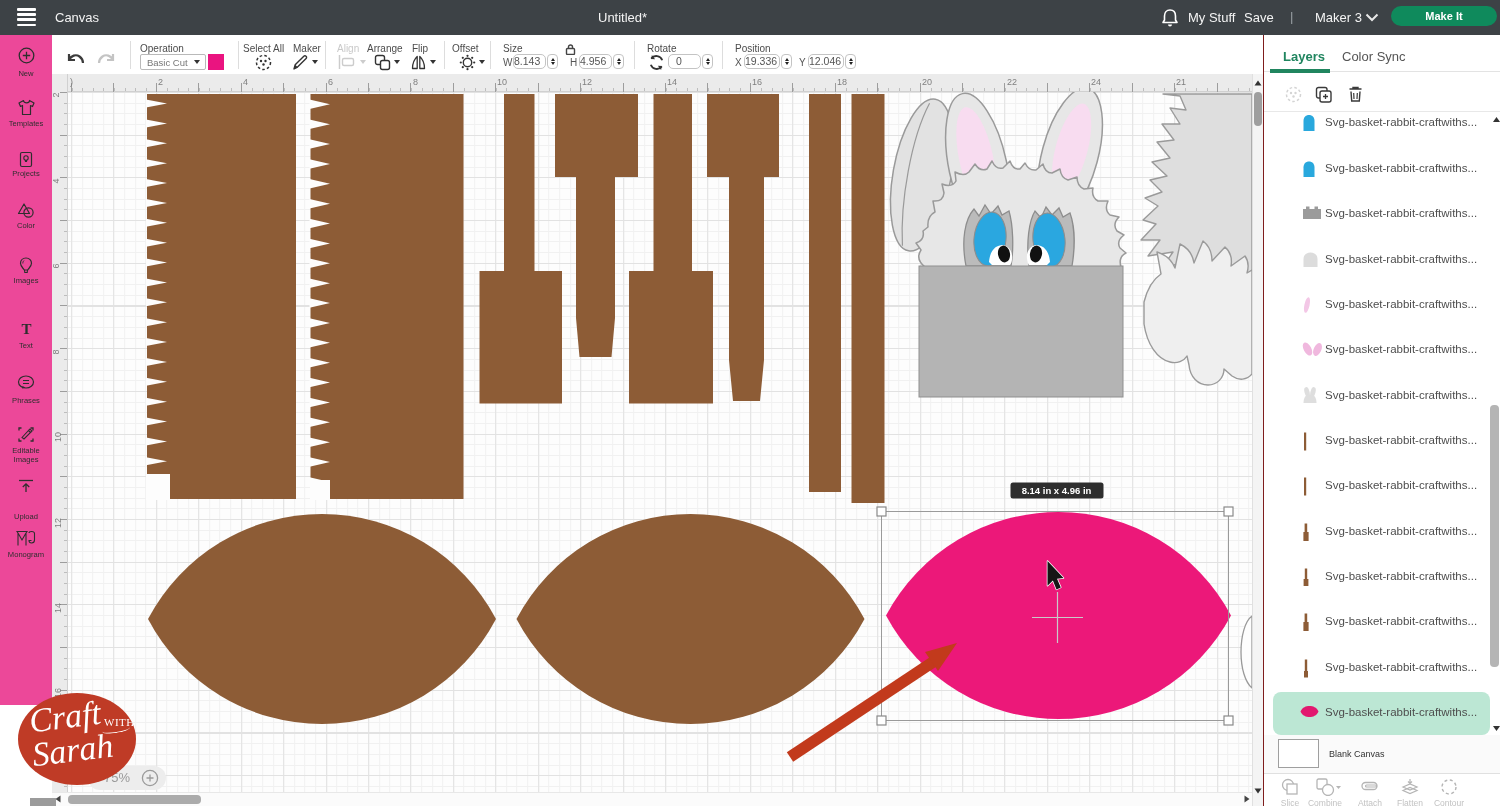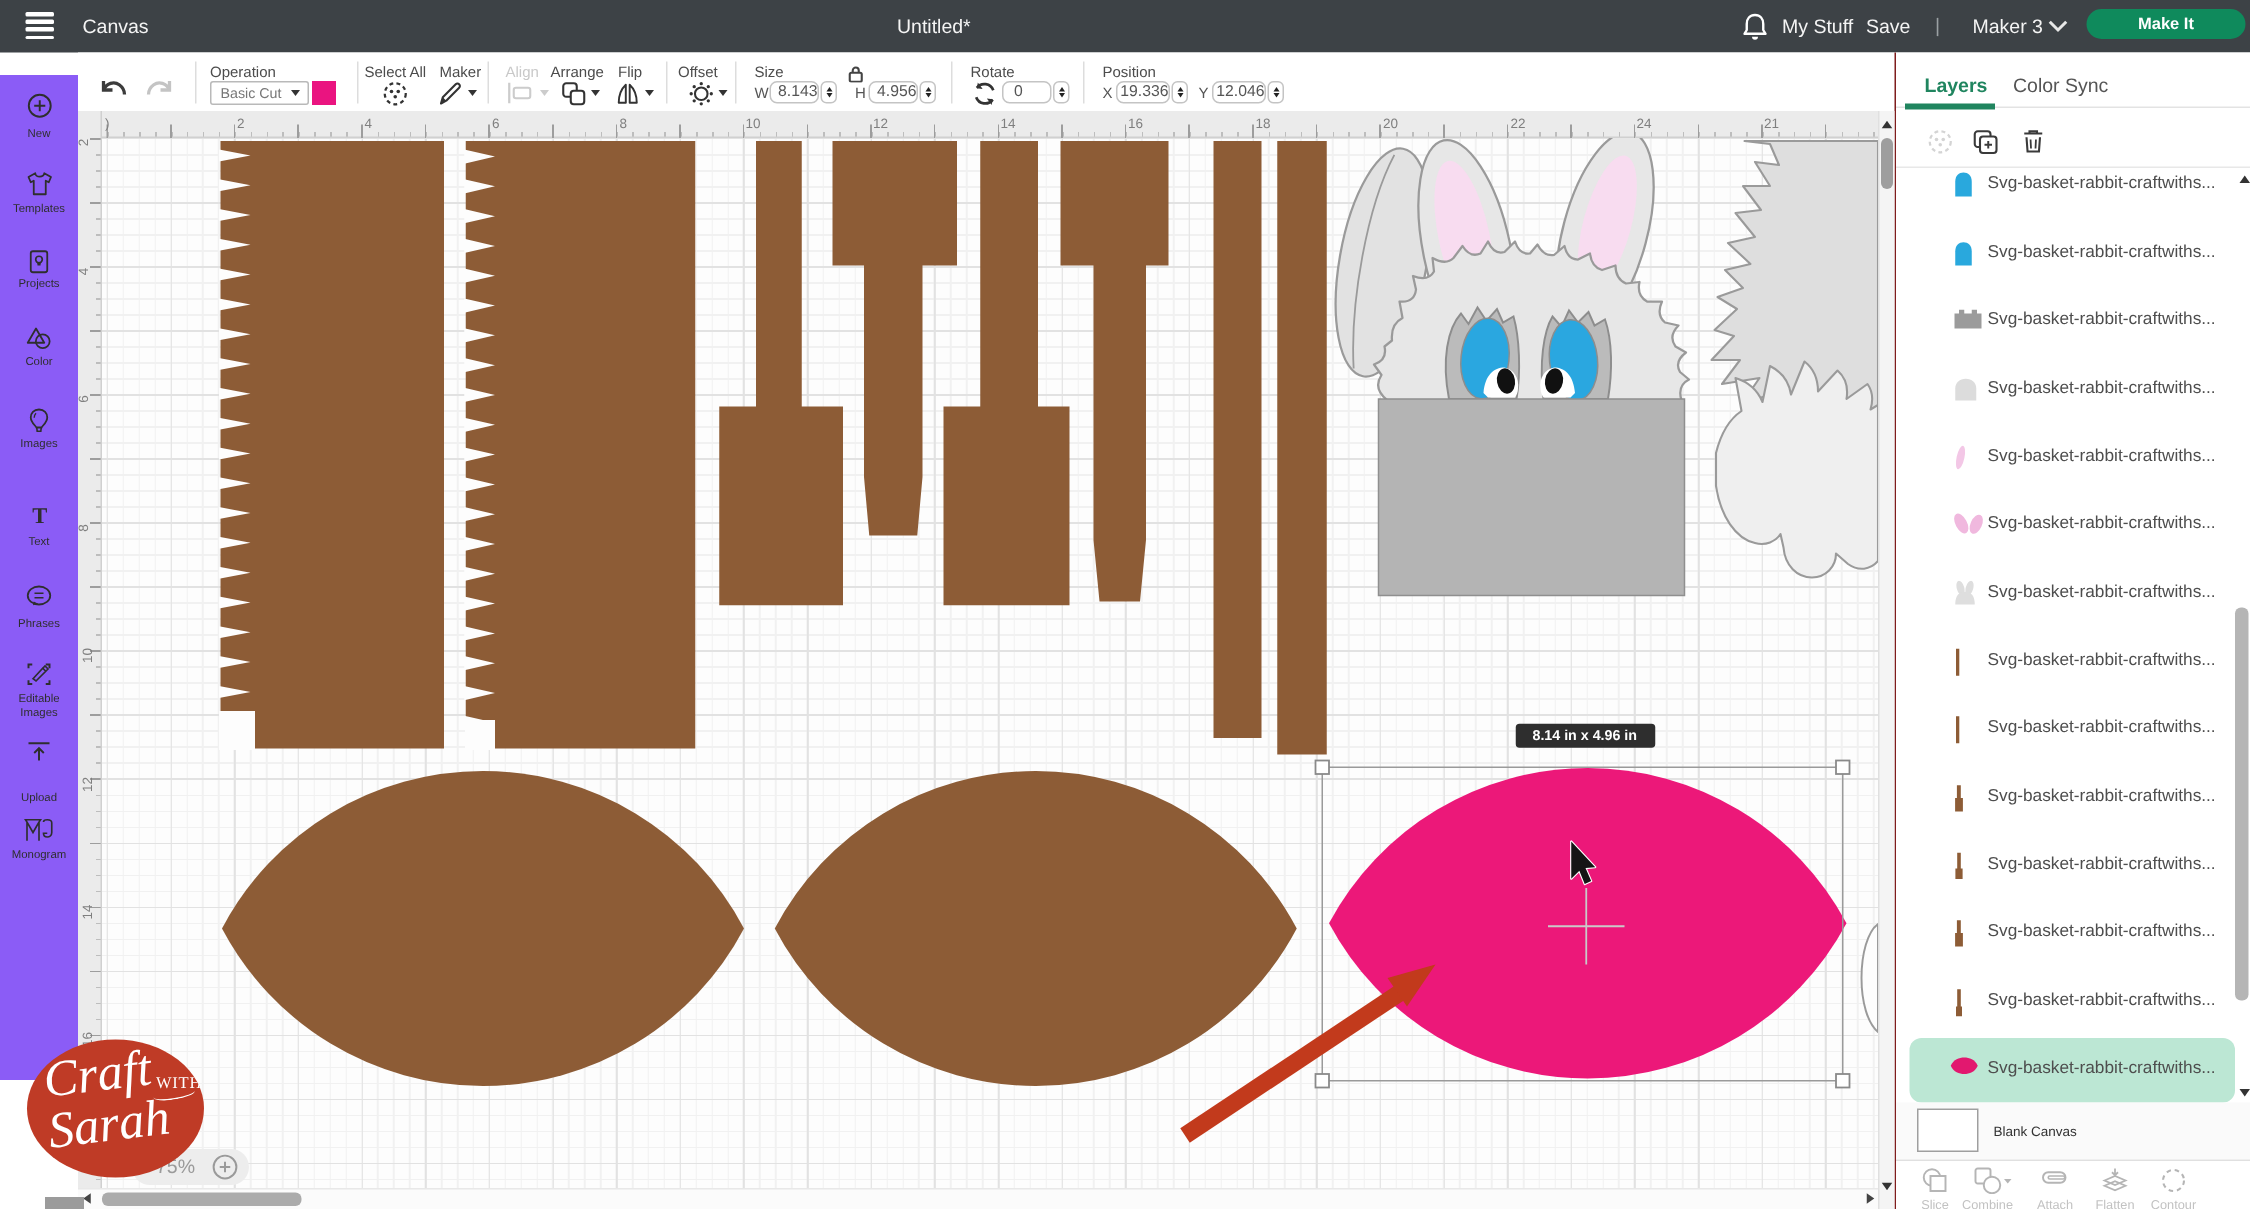--- a/index.html
+++ b/index.html
@@ -8,27 +8,27 @@
 
 #topbar{left:0;top:0;width:1500px;height:35px;background:#3d4246;color:#f2f2f2;}
 #topbar .t{position:absolute;font-size:13px;color:#f4f4f4;}
 #hamb div{position:absolute;left:0;width:19px;height:2.7px;background:#fff;border-radius:1px;}
 #makeit{position:absolute;left:1391px;top:6px;width:106px;height:20px;background:#0f8a5c;border-radius:11px;color:#fff;font-size:11px;font-weight:bold;text-align:center;line-height:20px;}
 
 #toolbar{left:52px;top:35px;width:1211px;height:39px;background:#fff;}
 #toolbar .lab{position:absolute;font-size:10px;color:#4c4c4c;top:8px;}
 #toolbar .dis{color:#c9c9c9;}
 #toolbar .sep{position:absolute;top:6px;width:1px;height:28px;background:#ddd;}
-.inp{position:absolute;top:19px;height:15px;border:1px solid #c4c4c4;border-radius:5px;font-size:10.5px;color:#555;text-align:right;line-height:13px;background:#fff;}
+.inp{position:absolute;top:19px;height:15px;border:1px solid #c4c4c4;border-radius:5px;font-size:10.5px;color:#555;text-align:left;line-height:13px;background:#fff;}
 .stp{position:absolute;top:19px;width:11px;height:15px;border:1px solid #c4c4c4;border-radius:4px;background:#fff;}
 .stp:before{content:"";position:absolute;left:2.8px;top:3px;border-left:2.3px solid transparent;border-right:2.3px solid transparent;border-bottom:3.4px solid #222;}
 .stp:after{content:"";position:absolute;left:2.8px;bottom:3px;border-left:2.3px solid transparent;border-right:2.3px solid transparent;border-top:3.4px solid #222;}
 .dd{display:inline-block;width:0;height:0;border-left:3.5px solid transparent;border-right:3.5px solid transparent;border-top:4.5px solid #333;}
 
-#sidebar{left:0;top:50px;width:52px;height:670px;background:#8b5cf6;}
+#sidebar{left:0;top:35px;width:52px;height:670px;background:#ec4899;}
 #sidebar .it{position:absolute;left:0;width:52px;text-align:center;color:#2e2e2e;font-size:7.6px;}
 
 #hruler{left:52px;top:74px;width:1200px;height:18px;background:#ebebeb;border-bottom:1px solid #d0d0d0;
 background-image:repeating-linear-gradient(to right,#bdbdbd 0 1px,transparent 1px 10.607px);
 background-size:100% 4px;background-position:8.593px 14px;background-repeat:no-repeat;}
 #hruler2{left:52px;top:82px;width:1200px;height:10px;
 background-image:repeating-linear-gradient(to right,#9d9d9d 0 1px,transparent 1px 42.43px);
 background-size:100% 9px;background-position:19.2px 1px;background-repeat:no-repeat;}
 #vruler{left:52px;top:74px;width:16px;height:718px;background:#ebebeb;border-right:1px solid #d0d0d0;
 background-image:repeating-linear-gradient(to bottom,#bdbdbd 0 1px,transparent 1px 10.675px);

